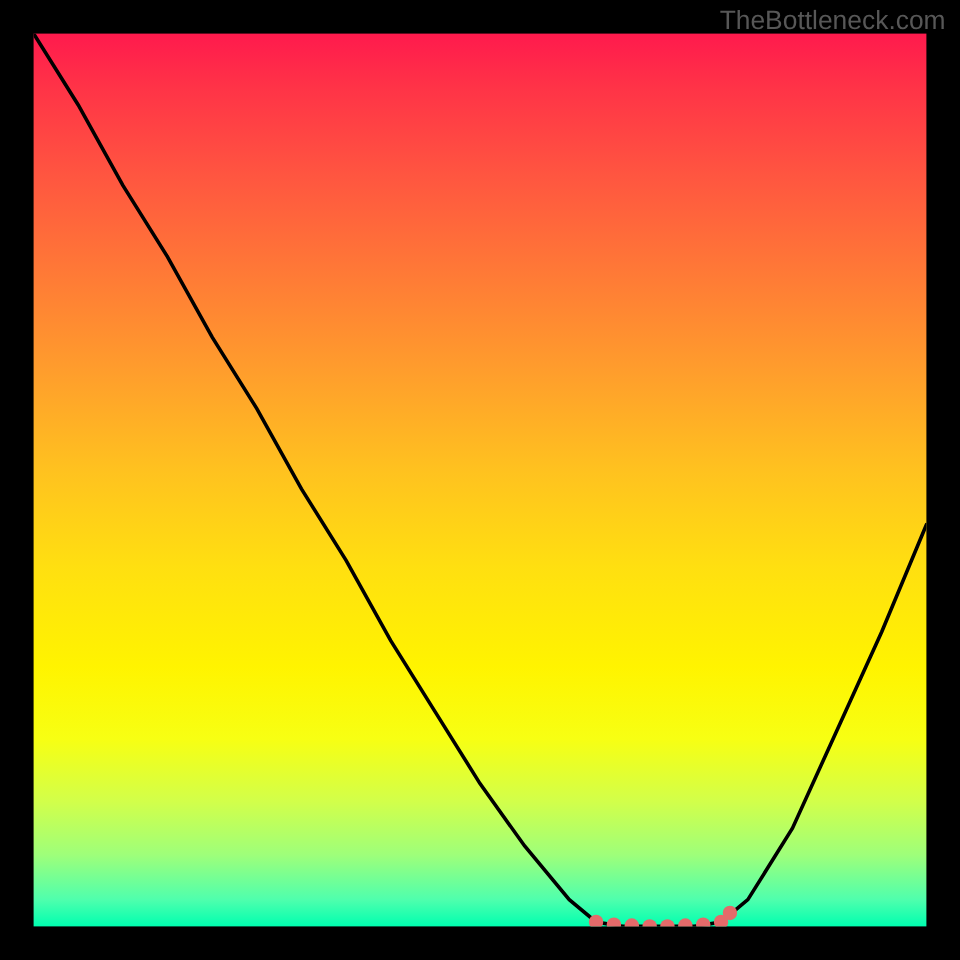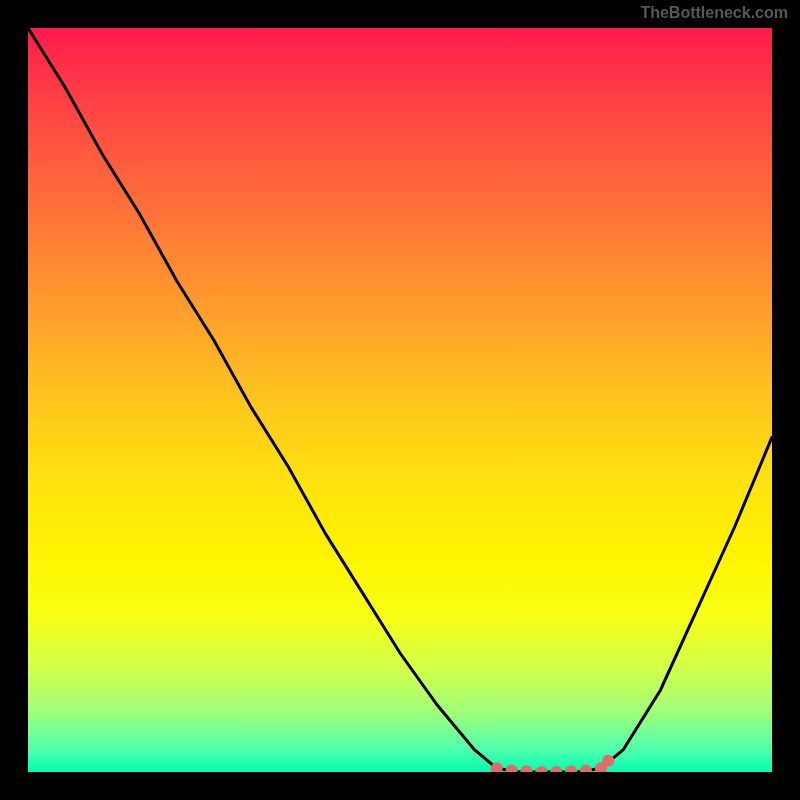--- a/index.html
+++ b/index.html
@@ -8,22 +8,22 @@
     height: 800px;
     background: #000;
     position: relative;
     font-family: Arial, sans-serif;
   }
   .watermark {
     position: absolute;
     top: 4px;
     right: 12px;
     color: #575757;
-    font-size: 16px;
-    font-weight: 700;
+    font-size: 22px;
+    font-weight: 400;
     z-index: 10;
   }
   .plot-area {
     position: absolute;
     left: 28px;
     top: 28px;
     width: 744px;
     height: 744px;
     background: linear-gradient(to bottom,
       #ff1a4d 0%,

